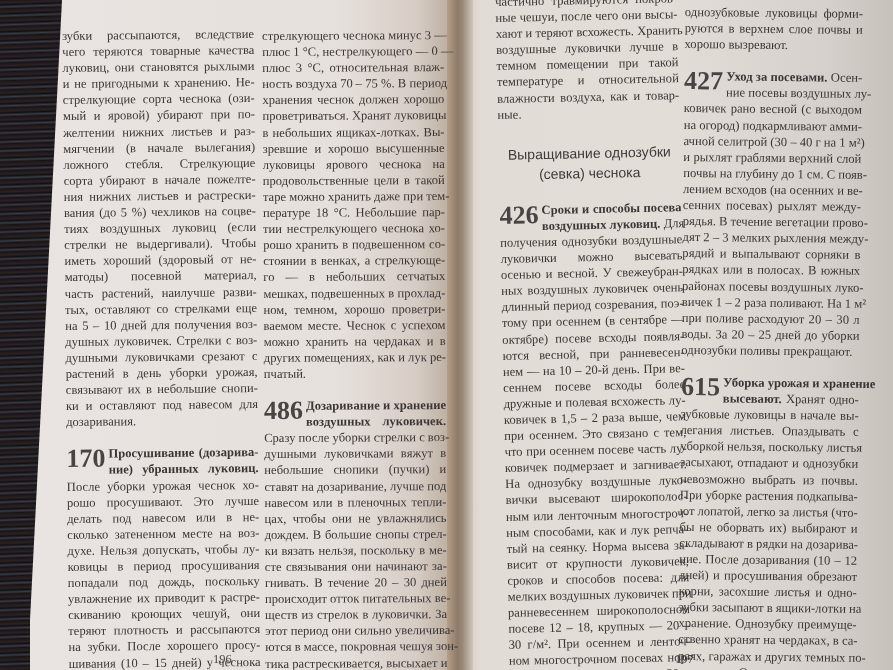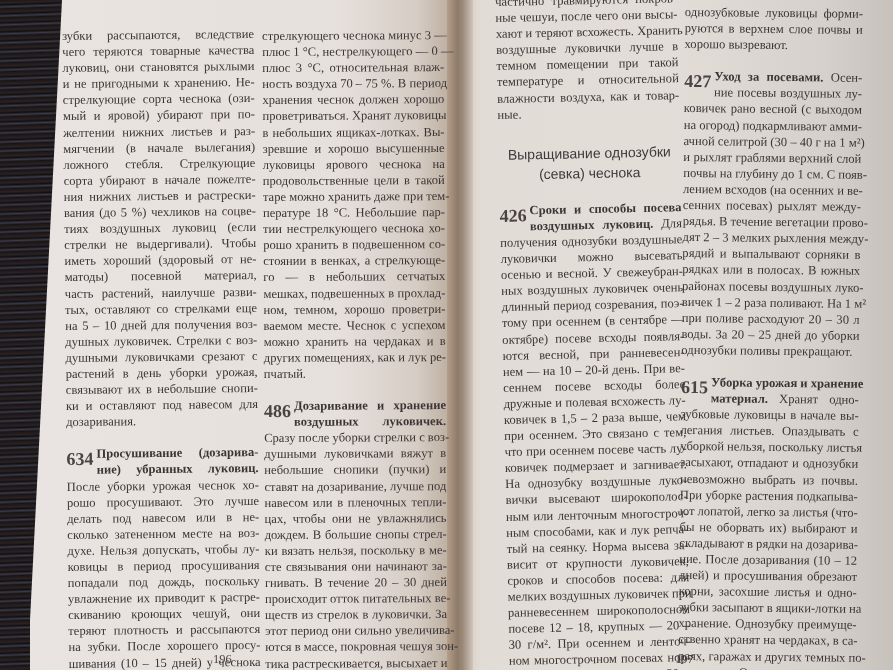--- a/index.html
+++ b/index.html
@@ -26,21 +26,21 @@
       background: linear-gradient(90deg,#b39f8a 0%,#8e7b69 40%,#9b8978 60%,#cfc6bd 100%);
     }
     .col {
       position:absolute; color:#3b3535; font-size:12.6px; line-height:16.1px;
       text-align:justify; hyphens:manual;
     }
     .col .line { display:block; white-space:nowrap; text-align:justify; text-align-last:justify; }
     .col .line.last { text-align-last:left; }
     .sec { margin-top:16px; position:relative; }
     .sec-num {
-      float:left; font-size:18px; line-height:26px; font-weight:bold; color:#4a4343;
+      float:left; font-size:26px; line-height:26px; font-weight:bold; color:#4a4343;
       margin-right:3px; margin-top:0px;
     }
     .sec-title { font-weight:bold; }
     .heading {
       text-align:center; font-family:"Liberation Sans","DejaVu Sans",sans-serif;
       font-size:14px; line-height:20px; color:#3f3a3a; margin:22px 0 18px 0;
     }
     .pageno { position:absolute; font-size:12.5px; color:#4a4343; }
     #col1 { left:62px; top:28px; width:192px; transform:rotate(-0.6deg); transform-origin:top left; }
     #col2 { left:262px; top:28px; width:182px; transform:rotate(-0.3deg); transform-origin:top left; }
@@ -79,21 +79,21 @@
       <span class="line">тых, оставляют со стрелками еще</span>
       <span class="line">на 5 – 10 дней для получения воз-</span>
       <span class="line">душных луковичек. Стрелки с воз-</span>
       <span class="line">душными луковичками срезают с</span>
       <span class="line">растений в день уборки урожая,</span>
       <span class="line">связывают их в небольшие снопи-</span>
       <span class="line">ки и оставляют под навесом для</span>
       <span class="line last">дозаривания.</span>
     </div>
   <div class="sec">
-    <span class="sec-num">634</span>
+    <span class="sec-num">170</span>
     <span class="line sec-title">Просушивание (дозарива-</span>
     <span class="line sec-title">ние) убранных луковиц.</span>
     <div>
         <span class="line">После уборки урожая чеснок хо-</span>
         <span class="line">рошо просушивают. Это лучше</span>
         <span class="line">делать под навесом или в не-</span>
         <span class="line">сколько затененном месте на воз-</span>
         <span class="line">духе. Нельзя допускать, чтобы лу-</span>
         <span class="line">ковицы в период просушивания</span>
         <span class="line">попадали под дождь, поскольку</span>
@@ -234,21 +234,21 @@
         <span class="line">районах посевы воздушных луко-</span>
         <span class="line">вичек 1 – 2 раза поливают. На 1 м²</span>
         <span class="line">при поливе расходуют 20 – 30 л</span>
         <span class="line">воды. За 20 – 25 дней до уборки</span>
         <span class="line last">однозубки поливы прекращают.</span>
       </div>
   </div>
   <div class="sec">
     <span class="sec-num">615</span>
     <span class="line sec-title">Уборка урожая и хранение</span>
-    <span class="line"><b>материал.</b> <span>Хранят одно-</span></span>
+    <span class="line"><b>высевают.</b> <span>Хранят одно-</span></span>
     <div>
         <span class="line">зубковые луковицы в начале вы-</span>
         <span class="line">легания листьев. Опаздывать с</span>
         <span class="line">уборкой нельзя, поскольку листья</span>
         <span class="line">засыхают, отпадают и однозубки</span>
         <span class="line">невозможно выбрать из почвы.</span>
         <span class="line">При уборке растения подкапыва-</span>
         <span class="line">ют лопатой, легко за листья (что-</span>
         <span class="line">бы не оборвать их) выбирают и</span>
         <span class="line">складывают в рядки на дозарива-</span>

